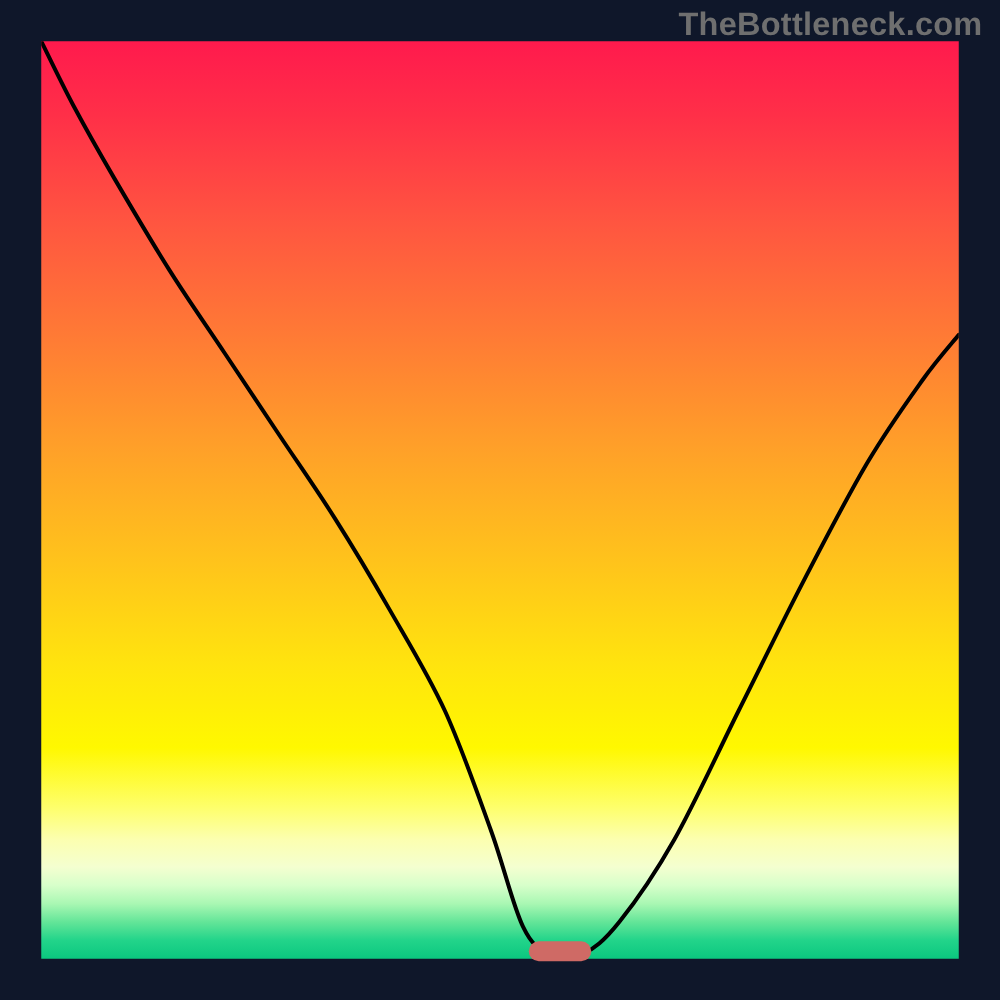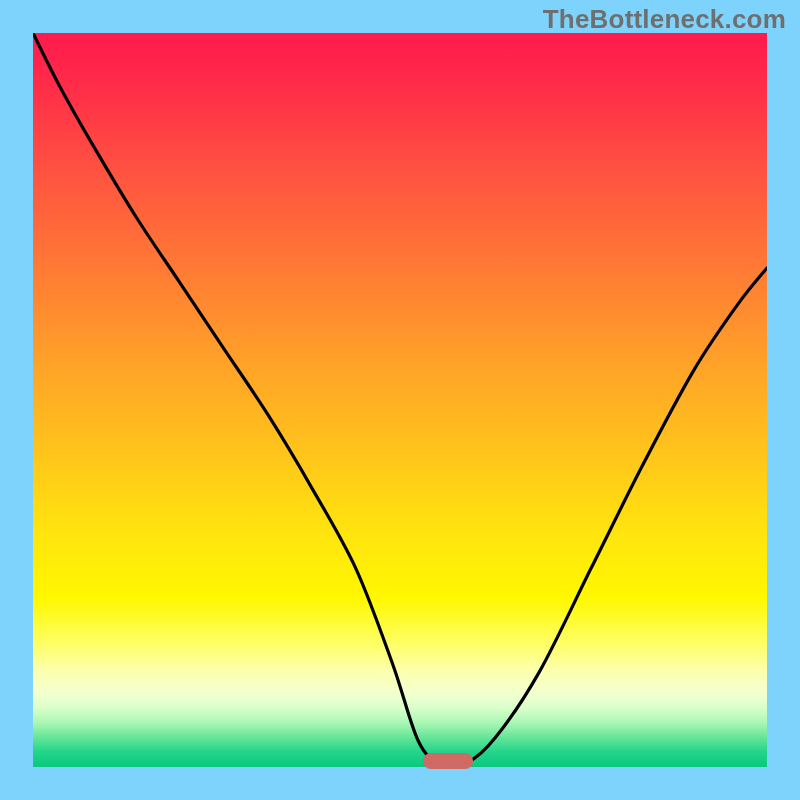--- a/index.html
+++ b/index.html
@@ -8,21 +8,21 @@
     width: 800px;
     height: 800px;
     background: #000;
     overflow: hidden;
     font-family: Arial, Helvetica, sans-serif;
   }
   .frame {
     position: relative;
     width: 800px;
     height: 800px;
-    background: #7dd3fc;
+    background: #0f172a;
   }
   .watermark {
     position: absolute;
     top: 4px;
     right: 14px;
     color: #6f6f6f;
     font-size: 26px;
     font-weight: 600;
     letter-spacing: 0.2px;
     z-index: 10;

